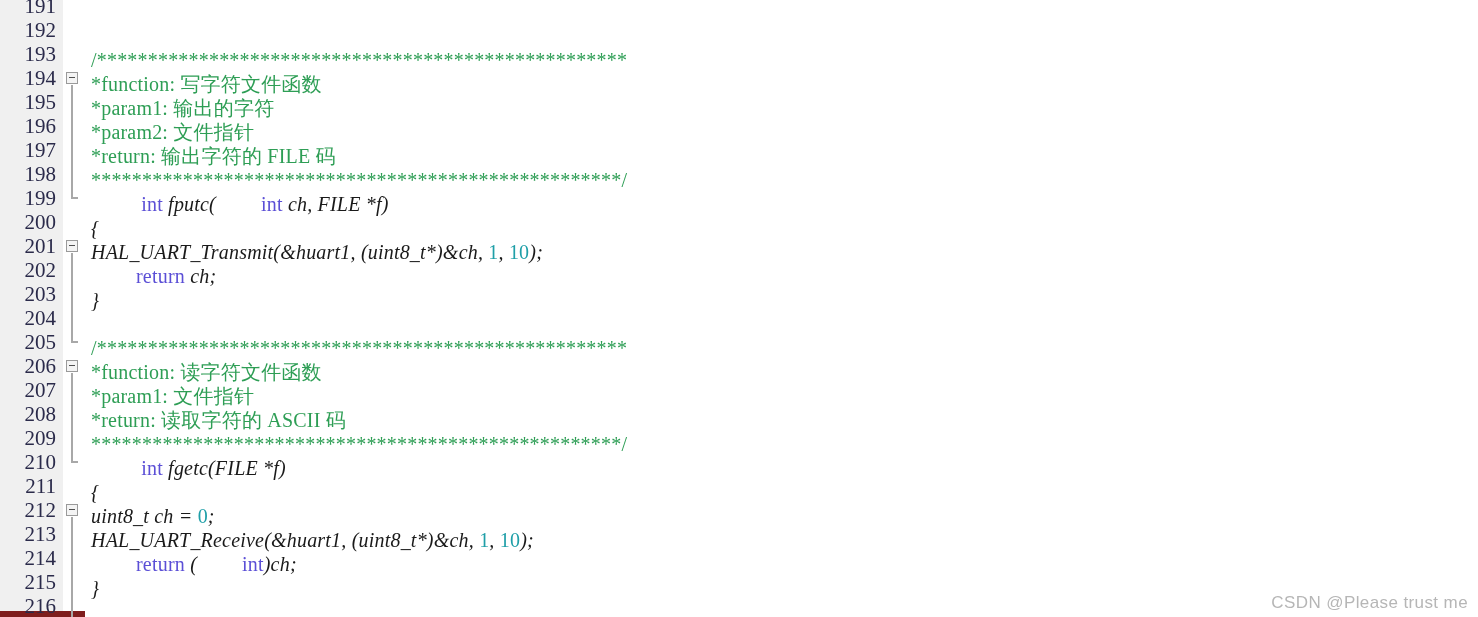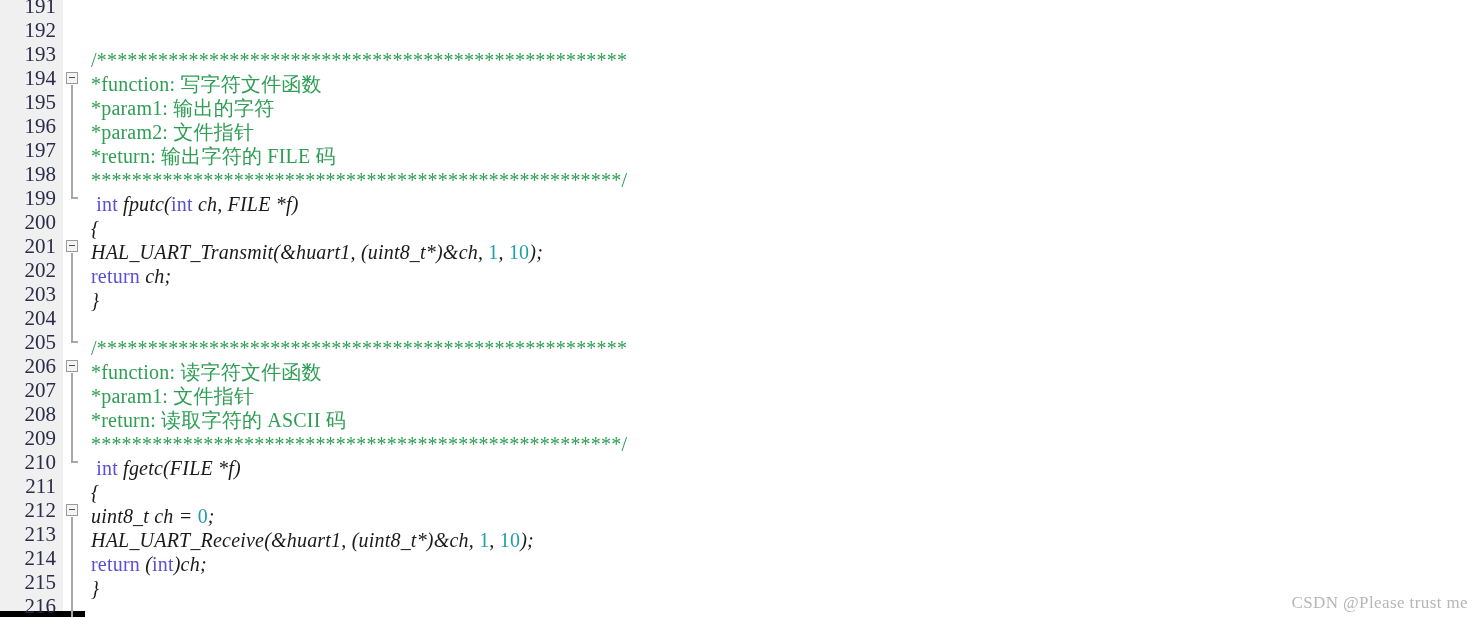--- a/index.html
+++ b/index.html
@@ -8,21 +8,21 @@
     background: #ffffff;
   }
   body {
     font-family: "Liberation Serif", "DejaVu Serif", serif;
   }
   #editor {
     position: relative;
     width: 1478px;
     height: 617px;
     overflow: hidden;
-    background: #000000;
+    background: #7f1d1d;
     display: flex;
     flex-direction: row;
     align-items: flex-start;
   }
 
   
   .gutter {
     width: 63px;
     flex: 0 0 63px;
     background: #f0f0f0;
@@ -104,30 +104,30 @@
     font-family: "Liberation Serif", "DejaVu Serif", serif;
     font-size: 20px;
     color: #1a1a1a;
     padding-left: 6px;
     box-sizing: border-box;
     letter-spacing: 0.2px;
   }
 
   
   .tok-comment { color: #2e9e55; }
-  .tok-keyword { color: #5b4fd6; }
+  .tok-keyword { color: #5b4fd6; margin-left: 45px; }
   .tok-number  { color: #1f9fa8; }
   .tok-plain   { color: #1a1a1a; font-style: italic; }
 
   
   .watermark {
     position: absolute;
     right: 10px;
     bottom: 4px;
-    font-family: Liberation Serif, serif;
+    font-family: Liberation Sans, sans-serif;
     font-size: 17px;
     color: #b6b6b6;
     letter-spacing: 0.4px;
     z-index: 10;
     pointer-events: none;
     white-space: nowrap;
     text-align: center;
   }
 </style>
 </head>

